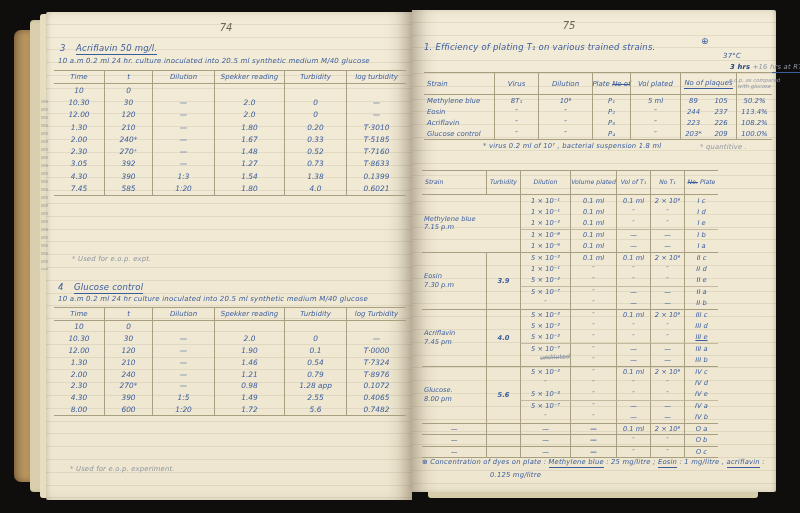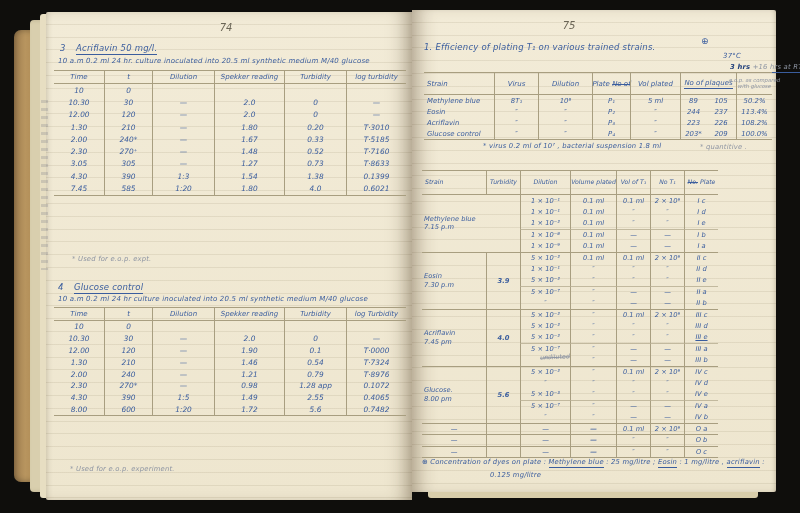--- a/index.html
+++ b/index.html
@@ -110,21 +110,21 @@
       <div class="vl">1.67</div>
       <div class="vl">0.33</div>
       <div class="vl">T·5185</div>
       <div class="">2.30</div>
       <div class="vl">270⁺</div>
       <div class="vl">—</div>
       <div class="vl">1.48</div>
       <div class="vl">0.52</div>
       <div class="vl">T·7160</div>
       <div class="">3.05</div>
-      <div class="vl">305</div>
+      <div class="vl">392</div>
       <div class="vl">—</div>
       <div class="vl">1.27</div>
       <div class="vl">0.73</div>
       <div class="vl">T·8633</div>
       <div class="">4.30</div>
       <div class="vl">390</div>
       <div class="vl">1:3</div>
       <div class="vl">1.54</div>
       <div class="vl">1.38</div>
       <div class="vl">0.1399</div>

